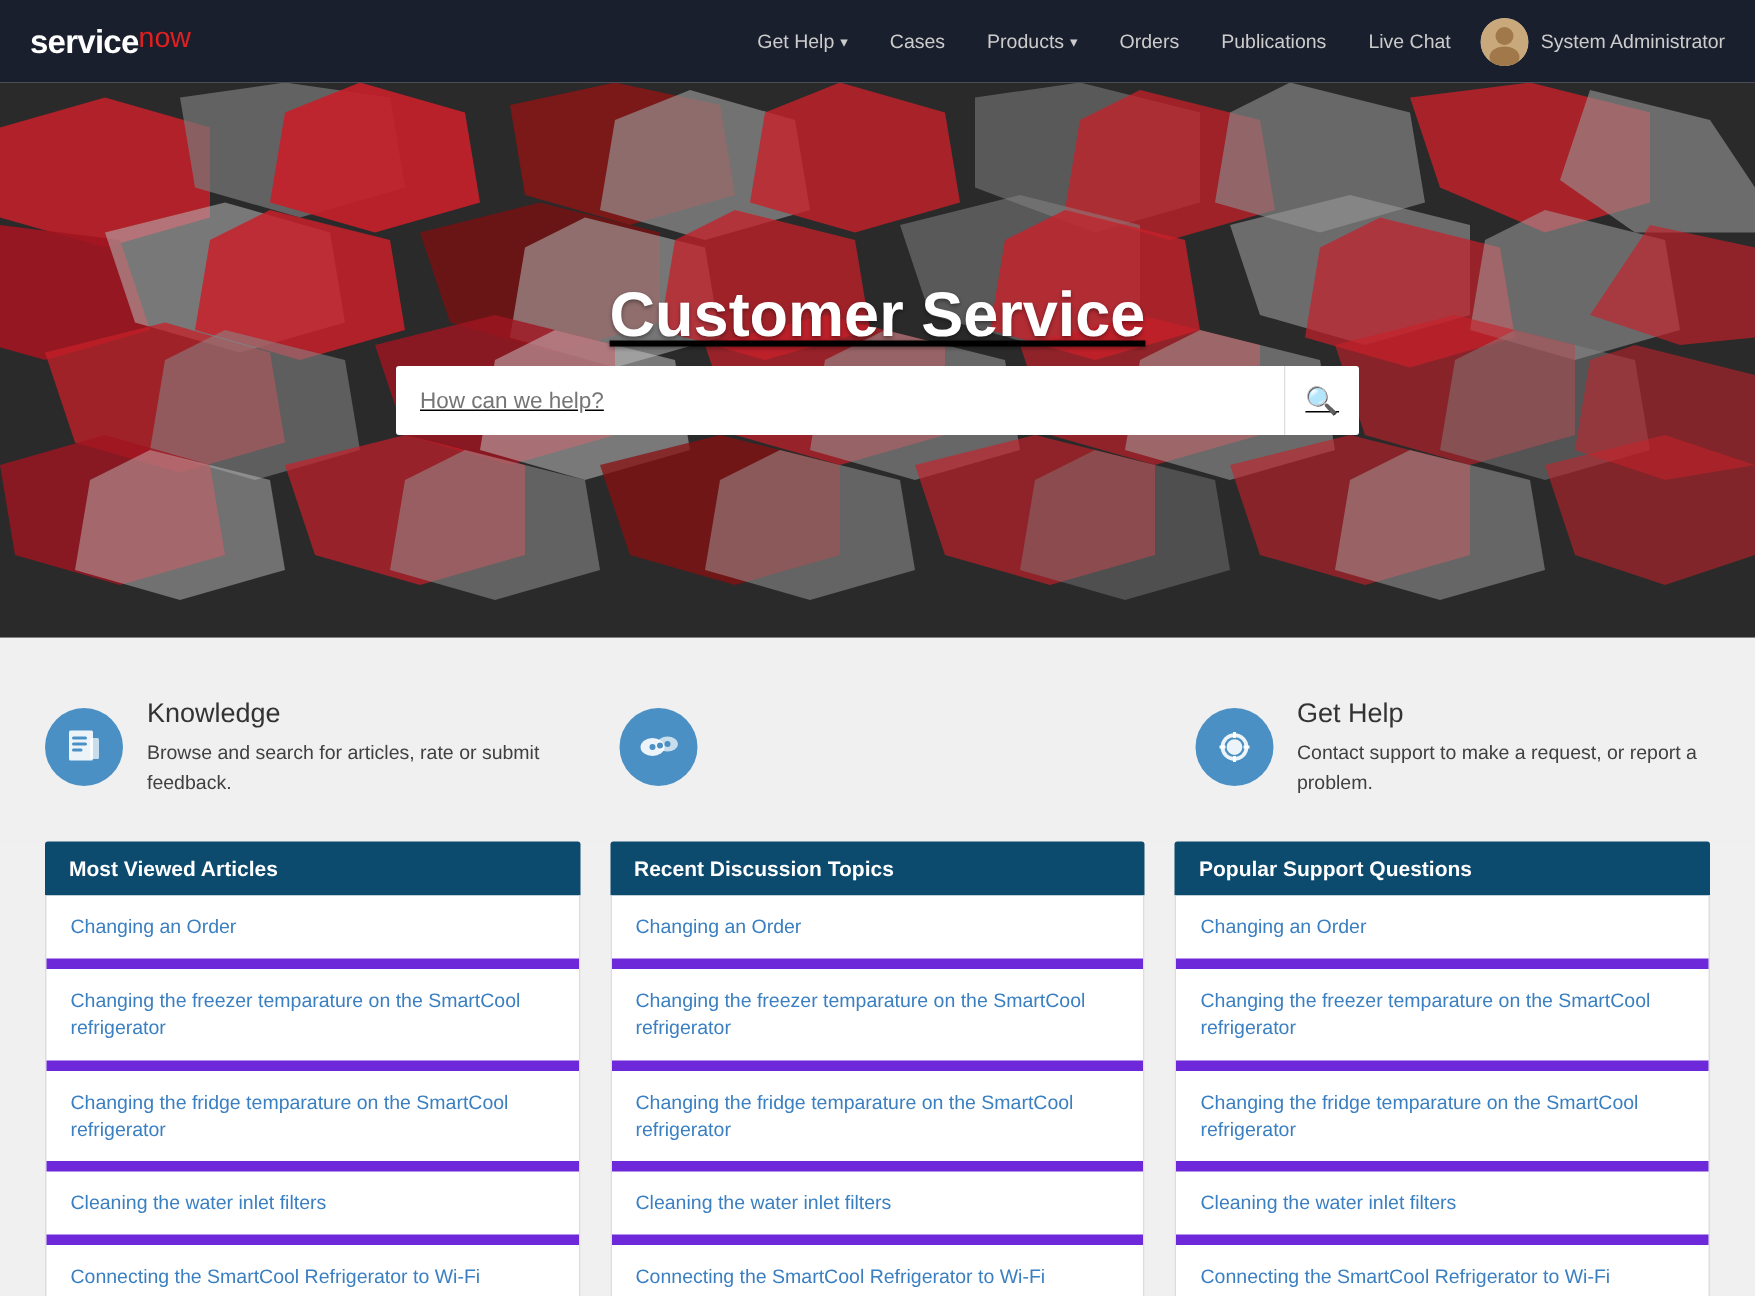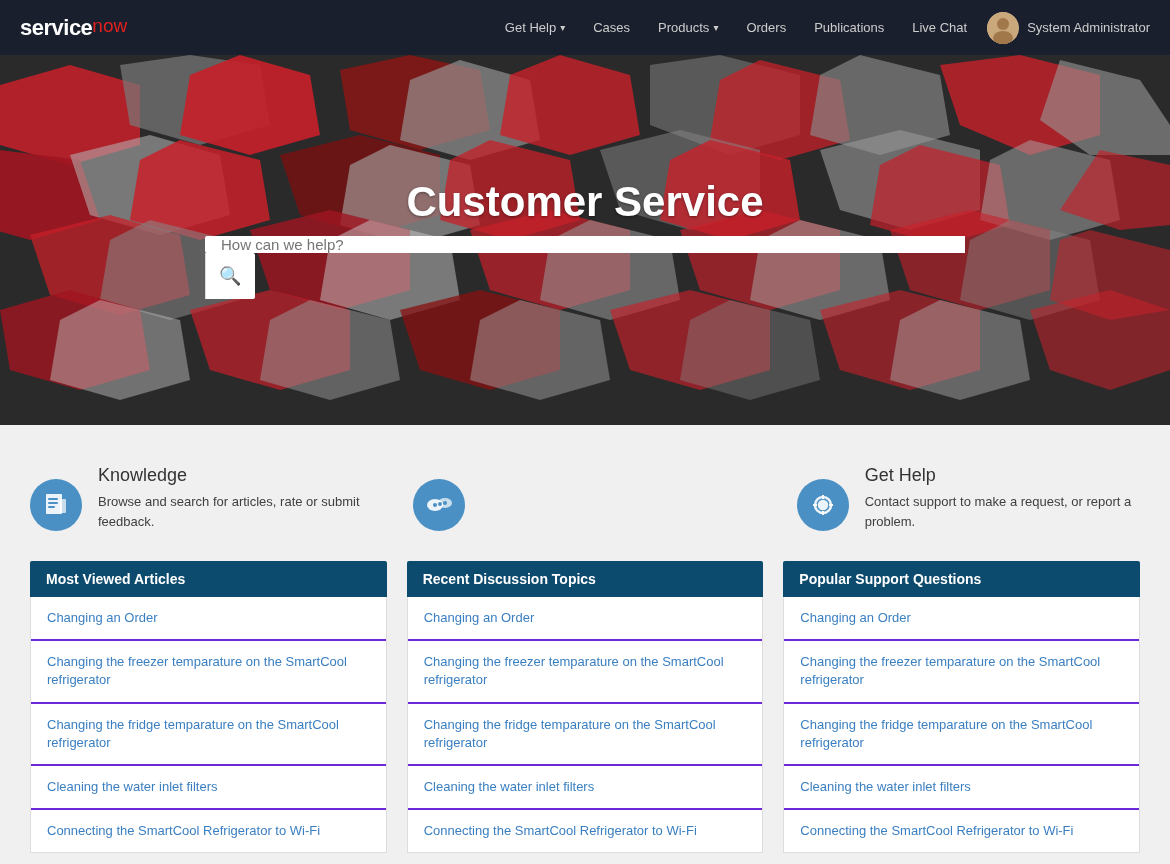--- a/index.html
+++ b/index.html
@@ -77,39 +77,39 @@
       flex-direction: column;
       align-items: center;
       justify-content: center;
     }
     .hero-content {
       position: relative;
       z-index: 2;
       text-align: center;
       width: 100%;
       padding: 0 36px;
+      text-decoration: underline;
     }
     .hero-title {
       color: #fff;
       font-size: 42px;
       font-weight: bold;
       margin-bottom: 10px;
       text-shadow: 0 1px 3px rgba(0,0,0,0.4);
     }
     .hero-subtitle {
       color: #eee;
       font-size: 22px;
       font-weight: 300;
       margin-bottom: 30px;
     }
     .search-bar {
       display: flex;
-      width: 760px;
+      width: 642px;
       margin: 4px auto;
-      flex-direction: column;
     }
     .search-input {
       flex: 1;
       height: 46px;
       padding: 0 16px;
       font-size: 15px;
       border: none;
       outline: none;
       color: #555;
       border-radius: 2px 0 0 2px;
@@ -137,21 +137,21 @@
       background: #f0f0f0;
       padding: 40px 30px 30px;
       display: flex;
       gap: 40px;
       justify-content: center;
     }
     .card-item {
       flex: 1;
       max-width: 360px;
       display: flex;
-      align-items: flex-end;
+      align-items: center;
       gap: 16px;
     }
     .card-icon {
       width: 52px;
       height: 52px;
       border-radius: 50%;
       background: #4a90c4;
       display: flex;
       align-items: center;
       justify-content: center;
@@ -191,21 +191,21 @@
       font-weight: bold;
       border-radius: 2px 2px 0 0;
     }
     .list-panel-body {
       background: #fff;
       border: 1px solid #ddd;
       border-top: none;
     }
     .list-panel-item {
       padding: 12px 16px;
-      border-bottom: 2px solid #6d28d9;
+      border-bottom: 7px solid #6d28d9;
       font-size: 13px;
       color: #3a7fc1;
       cursor: pointer;
       display: block;
       text-decoration: none;
       line-height: 1.4;
     }
     .list-panel-item:last-child { border-bottom: none; }
   </style>
 </head>

